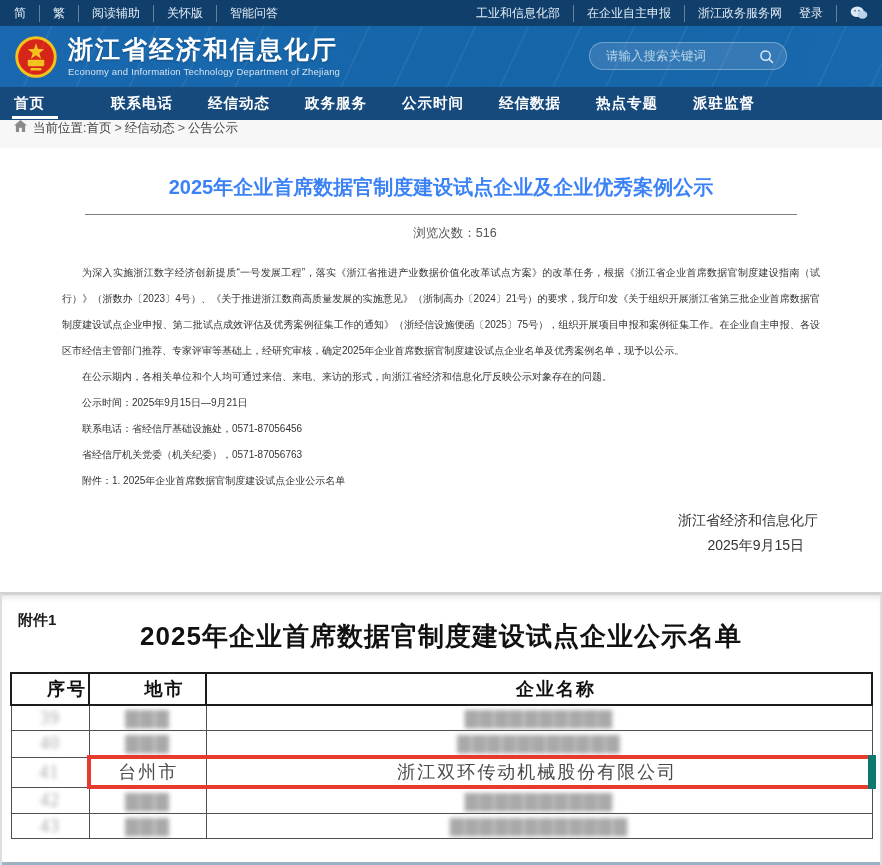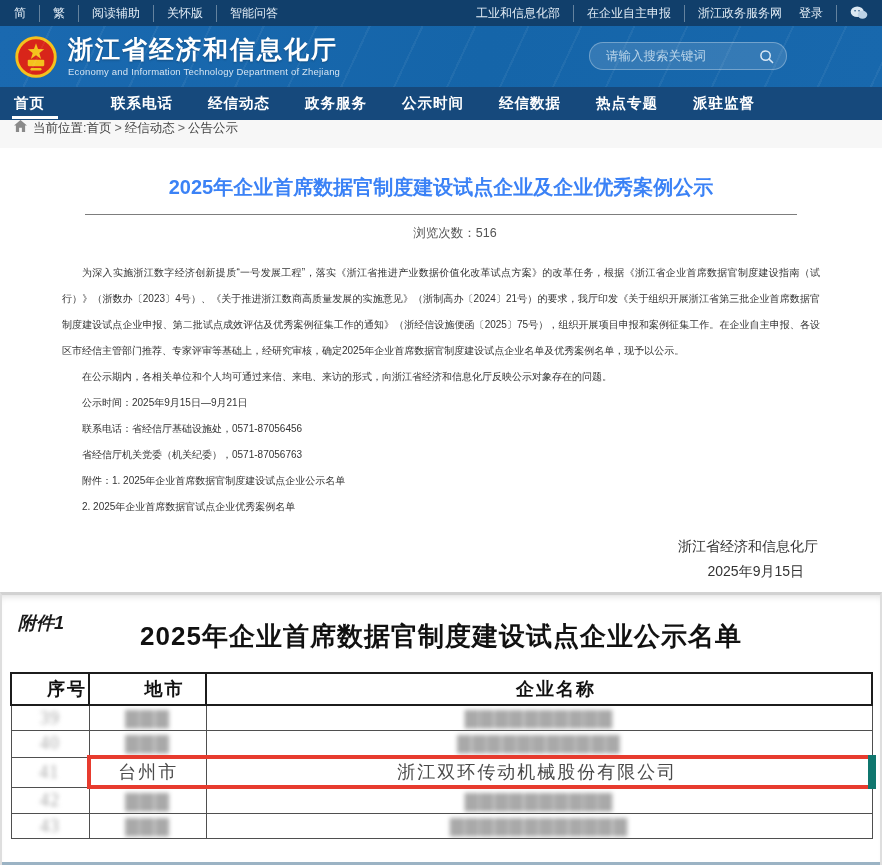--- a/index.html
+++ b/index.html
@@ -75,21 +75,21 @@
   .paras p { margin:0; text-indent:2em; }
   .sign { margin:14px 64px 0 0; text-align:right; font-size:14px; color:#333; line-height:25px; }
   .sign .date { padding-right:14px; }
 
   
   .attach {
     height:273px; position:relative; overflow:hidden; background:#fff;
     border-top:3px solid #d2d2d2; border-left:2px solid #dedede; border-right:2px solid #dedede;
     box-shadow:inset 0 6px 8px -6px rgba(0,0,0,.18);
   }
-  .attach-label { position:absolute; left:16px; top:16px; font-size:18px; font-weight:bold; color:#1a1a1a;font-style:italic; }
+  .attach-label { position:absolute; left:16px; top:16px; font-size:15px; font-weight:bold; color:#1a1a1a; }
   .attach-title {
     padding-top:24px; text-align:center; font-size:26px; font-weight:bold; color:#111; letter-spacing:1px;
   }
   table.doc {
     width:866px; margin:18px 0 0 8px; border-collapse:collapse; table-layout:fixed;
   }
   table.doc col.c-seq { width:78px; } table.doc col.c-city { width:117px; }
   table.doc th {
     border:2px solid #1c1c1c; height:32px; font-size:18px; font-weight:bold; color:#111;
     background:#fff; letter-spacing:2px;padding-left:35px;
@@ -199,21 +199,20 @@
   <div class="views">
     <span>浏览次数：</span><span>516</span>
   </div>
   <div class="paras">
     <p>为深入实施浙江数字经济创新提质“一号发展工程”，落实《浙江省推进产业数据价值化改革试点方案》的改革任务，根据《浙江省企业首席数据官制度建设指南（试行）》（浙数办〔2023〕4号）、《关于推进浙江数商高质量发展的实施意见》（浙制高办〔2024〕21号）的要求，我厅印发《关于组织开展浙江省第三批企业首席数据官制度建设试点企业申报、第二批试点成效评估及优秀案例征集工作的通知》（浙经信设施便函〔2025〕75号），组织开展项目申报和案例征集工作。在企业自主申报、各设区市经信主管部门推荐、专家评审等基础上，经研究审核，确定2025年企业首席数据官制度建设试点企业名单及优秀案例名单，现予以公示。</p>
     <p>在公示期内，各相关单位和个人均可通过来信、来电、来访的形式，向浙江省经济和信息化厅反映公示对象存在的问题。</p>
     <p>公示时间：2025年9月15日—9月21日</p>
     <p>联系电话：省经信厅基础设施处，0571-87056456</p>
     <p>省经信厅机关党委（机关纪委），0571-87056763</p>
     <p>附件：1. 2025年企业首席数据官制度建设试点企业公示名单</p>
-    <p>2. 2025年企业首席数据官试点企业优秀案例名单</p>
   </div>
   <div class="sign">
     <div>浙江省经济和信息化厅</div>
     <div class="date">2025年9月15日</div>
   </div>
 </div>
 
 <div class="attach">
   <div class="attach-label">附件1</div>
   <div class="attach-title">2025年企业首席数据官制度建设试点企业公示名单</div>

